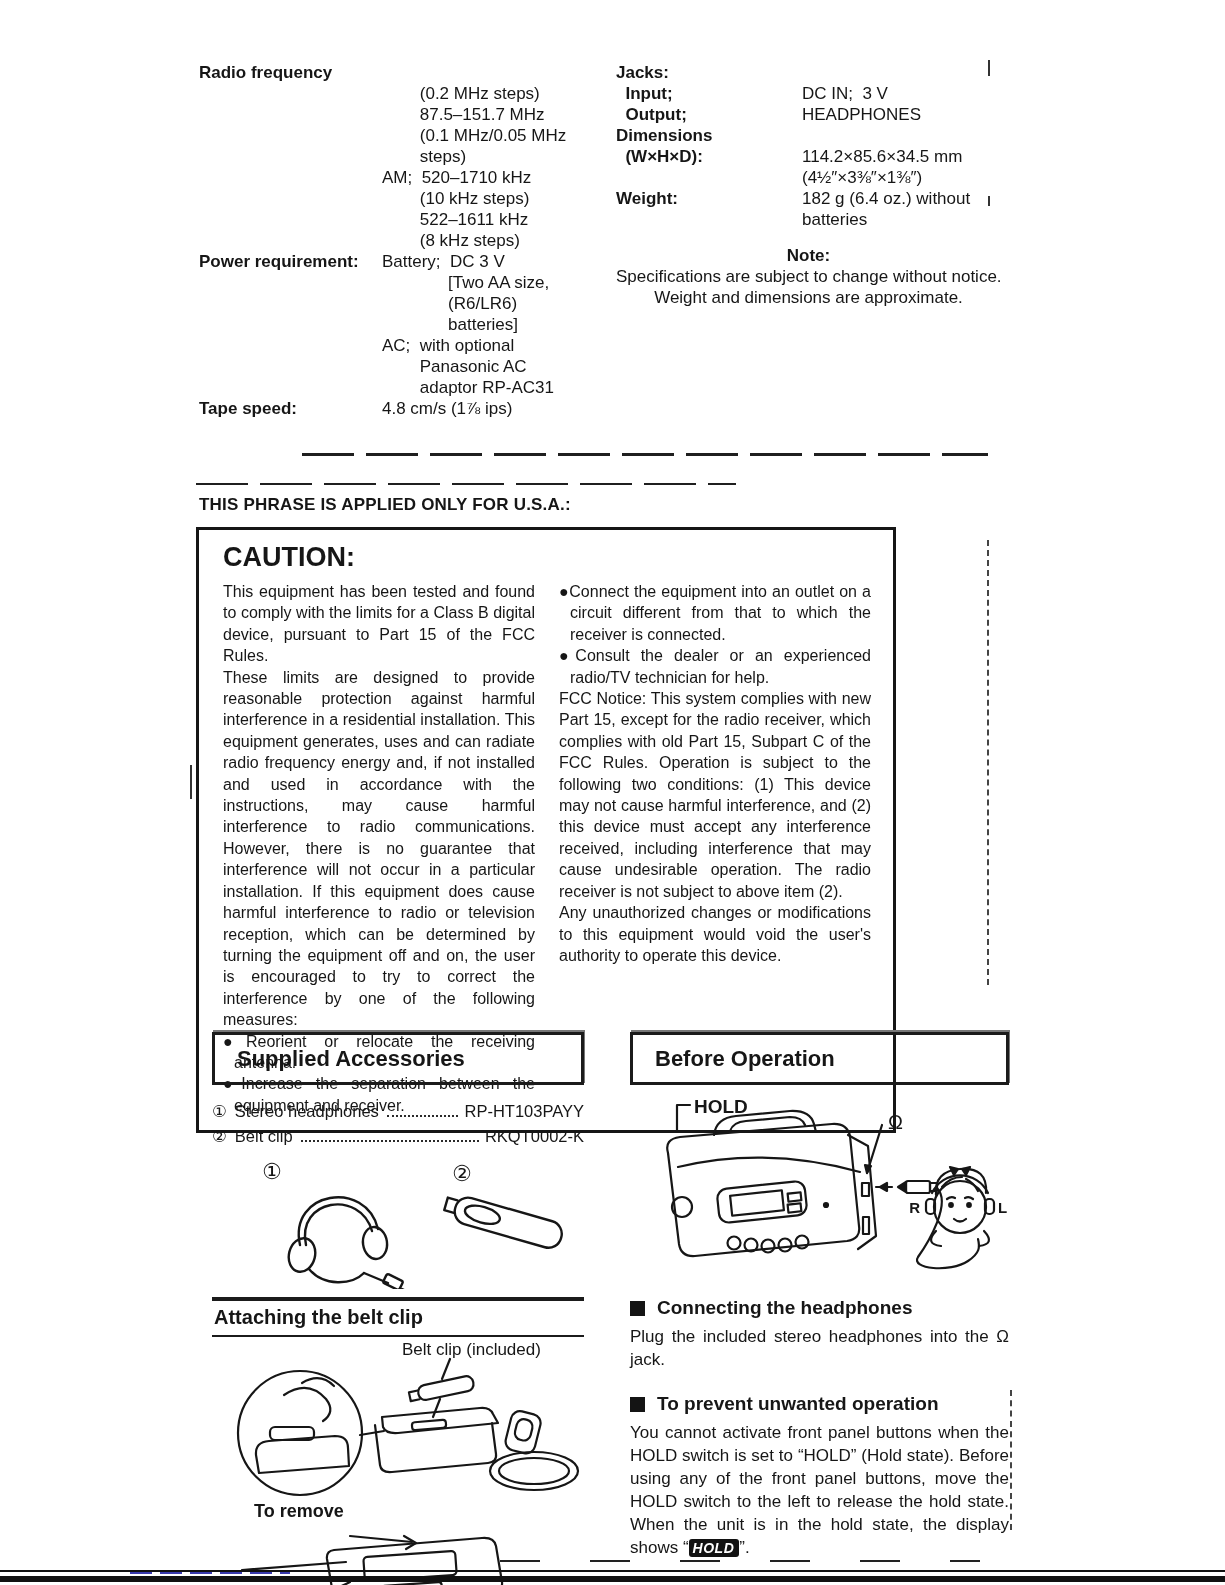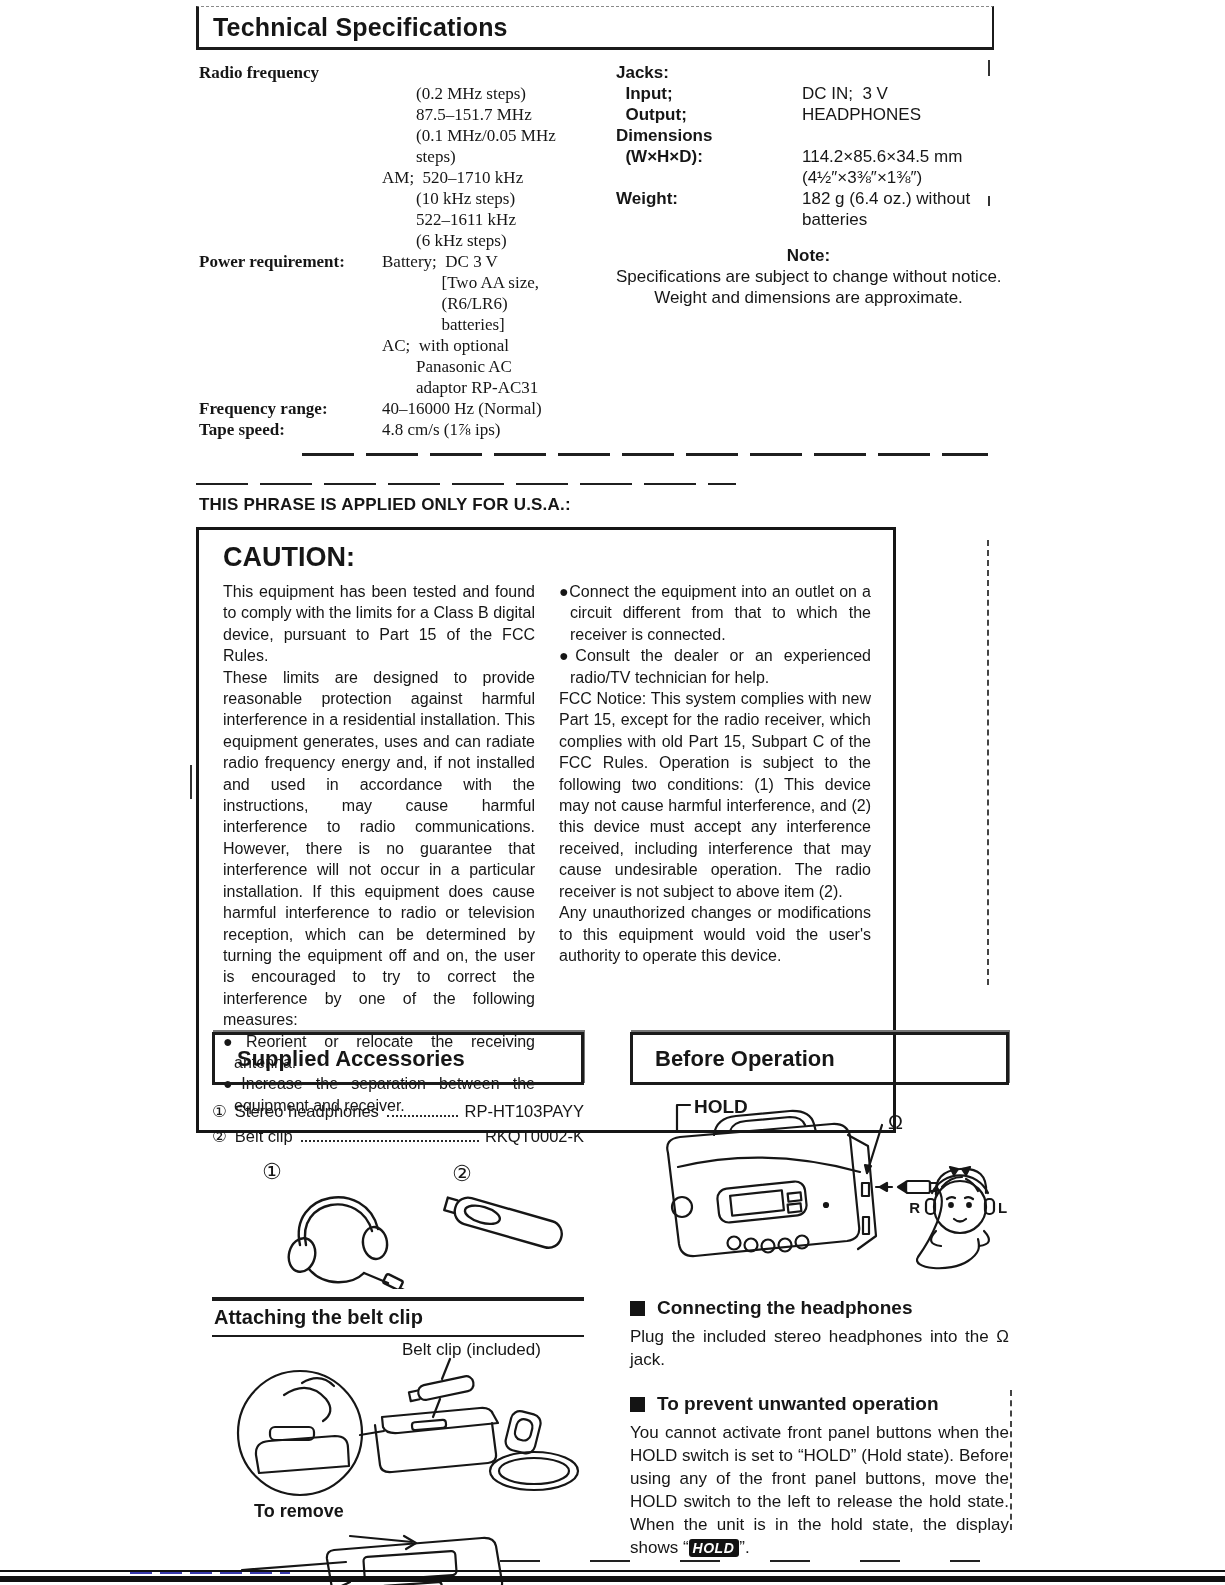--- a/index.html
+++ b/index.html
@@ -12,21 +12,21 @@
   
   .title-box {
     position:absolute; left:196px; top:6px; width:798px; height:44px;
     border-left:3px solid #1b1b1b; border-right:2px solid #1b1b1b;
     border-bottom:3px solid #1b1b1b; border-top:1px dashed #8a8a8a;
     display:flex; align-items:center; padding-left:14px;
   }
   .title-box h1 { font-size:25px; font-weight:bold; letter-spacing:.2px; }
   
   .spec-col { position:absolute; font-size:17px; line-height:21px; }
-  .spec-col.left  { left:199px; top:62px; width:412px;font-family:Liberation Serif, serif; }
+  .spec-col.left  { left:199px; top:62px; width:412px; }
   .spec-col.right { left:616px; top:62px; width:385px; }
   .spec-row { white-space:pre; }
   .spec-label { display:inline-block; font-weight:bold; white-space:pre; vertical-align:top; }
   .spec-col.left  .spec-label { width:183px; }
   .spec-col.right .spec-label { width:186px; }
   .spec-value { white-space:pre; }
   .note-block { margin-top:15px;text-align:center; }
   .note-title { font-weight:bold; }
   .note-line { white-space:nowrap; }
   
@@ -79,42 +79,38 @@
   .bottom-rule-thin  { position:absolute; left:0; top:1570px; width:1225px; height:2px; background:#111; }
   .bottom-rule-thick { position:absolute; left:0; top:1576px; width:1225px; height:6px; background:#111; }
   .frag-dashes { position:absolute; top:1560px; left:500px; width:480px; height:2px;
     background:repeating-linear-gradient(90deg,#222 0 40px,transparent 40px 90px); }
 </style>
 </head>
 <body>
 
 <div class="page">
 
-  <div class="title-box">
-    <h1>Technical Specifications</h1>
-  </div>
 
   <div class="spec-col left">
     <div class="spec-row"><span class="spec-label">Radio frequency</span><span class="spec-value"></span></div>
     <div class="spec-row"><span class="spec-label"></span><span class="spec-value">        (0.2 MHz steps)</span></div>
     <div class="spec-row"><span class="spec-label"></span><span class="spec-value">        87.5–151.7 MHz</span></div>
     <div class="spec-row"><span class="spec-label"></span><span class="spec-value">        (0.1 MHz/0.05 MHz</span></div>
     <div class="spec-row"><span class="spec-label"></span><span class="spec-value">        steps)</span></div>
     <div class="spec-row"><span class="spec-label"></span><span class="spec-value">AM;  520–1710 kHz</span></div>
     <div class="spec-row"><span class="spec-label"></span><span class="spec-value">        (10 kHz steps)</span></div>
     <div class="spec-row"><span class="spec-label"></span><span class="spec-value">        522–1611 kHz</span></div>
-    <div class="spec-row"><span class="spec-label"></span><span class="spec-value">        (6 kHz steps)</span></div>
+    <div class="spec-row"><span class="spec-label"></span><span class="spec-value">        (8 kHz steps)</span></div>
     <div class="spec-row"><span class="spec-label">Power requirement:</span><span class="spec-value">Battery;  DC 3 V</span></div>
     <div class="spec-row"><span class="spec-label"></span><span class="spec-value">              [Two AA size,</span></div>
     <div class="spec-row"><span class="spec-label"></span><span class="spec-value">              (R6/LR6)</span></div>
     <div class="spec-row"><span class="spec-label"></span><span class="spec-value">              batteries]</span></div>
     <div class="spec-row"><span class="spec-label"></span><span class="spec-value">AC;  with optional</span></div>
     <div class="spec-row"><span class="spec-label"></span><span class="spec-value">        Panasonic AC</span></div>
     <div class="spec-row"><span class="spec-label"></span><span class="spec-value">        adaptor RP-AC31</span></div>
-    <div class="spec-row"><span class="spec-label">Frequency range:</span><span class="spec-value">40–16000 Hz (Normal)</span></div>
     <div class="spec-row"><span class="spec-label">Tape speed:</span><span class="spec-value">4.8 cm/s (1⅞ ips)</span></div>
   </div>
 
   <div class="spec-col right">
     <div class="spec-row"><span class="spec-label">Jacks:</span><span class="spec-value"></span></div>
     <div class="spec-row"><span class="spec-label">  Input;</span><span class="spec-value">DC IN;  3 V</span></div>
     <div class="spec-row"><span class="spec-label">  Output;</span><span class="spec-value">HEADPHONES</span></div>
     <div class="spec-row"><span class="spec-label">Dimensions</span><span class="spec-value"></span></div>
     <div class="spec-row"><span class="spec-label">  (W×H×D):</span><span class="spec-value">114.2×85.6×34.5 mm</span></div>
     <div class="spec-row"><span class="spec-label"></span><span class="spec-value">(4½″×3⅜″×1⅜″)</span></div>

